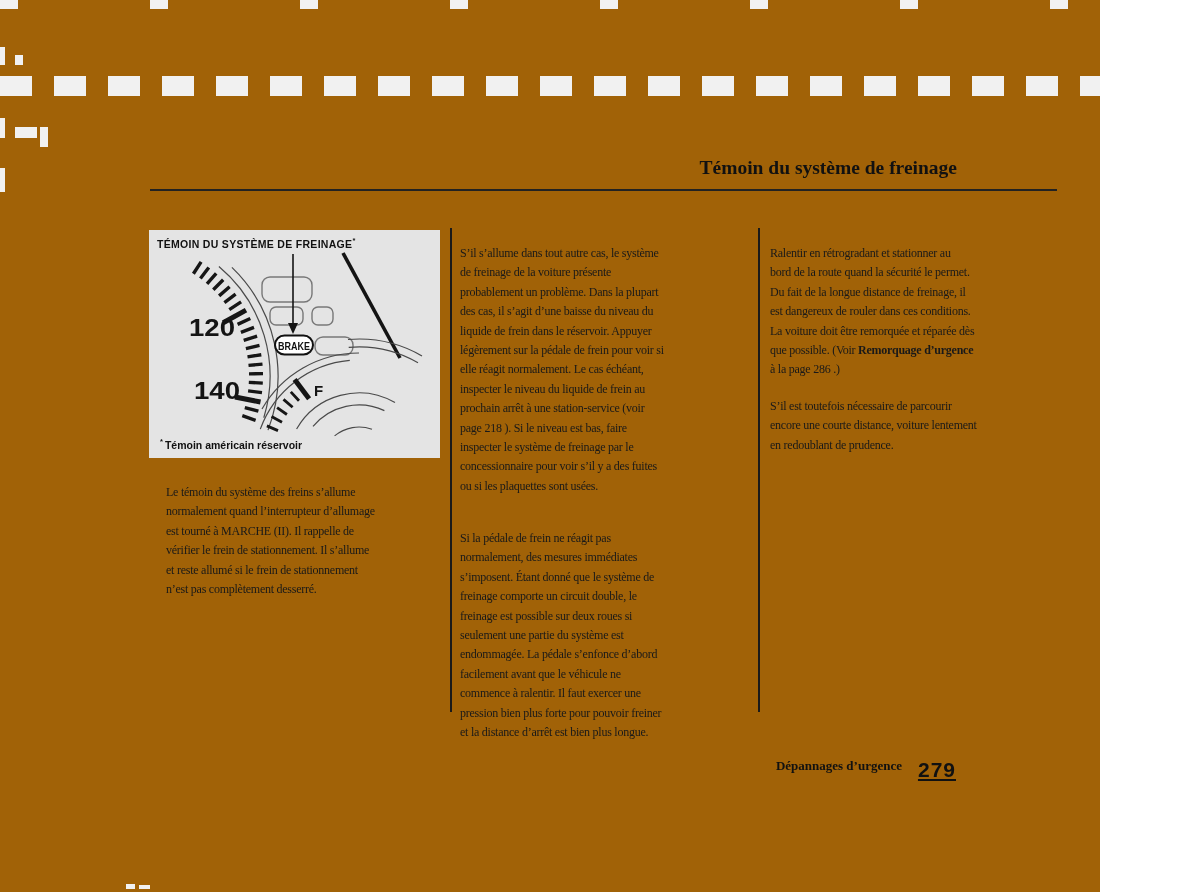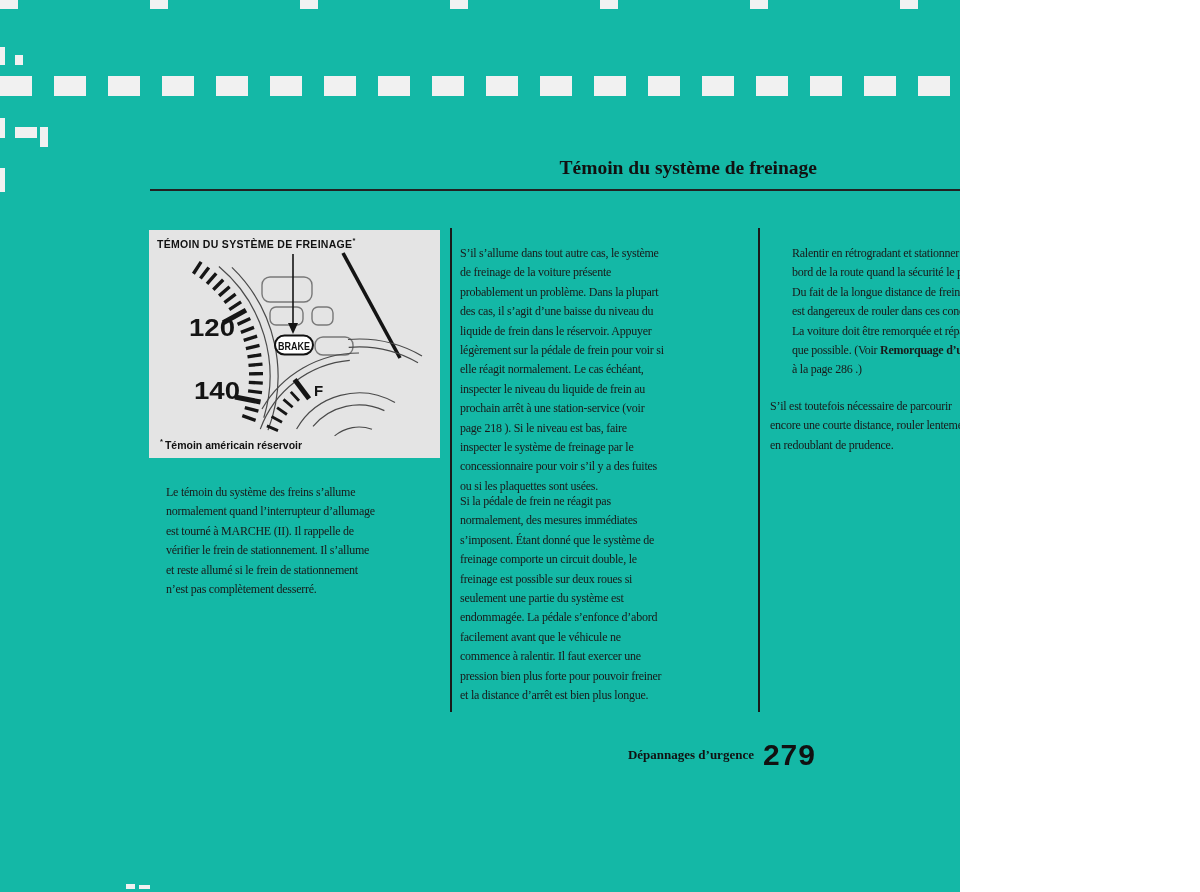--- a/index.html
+++ b/index.html
@@ -1,16 +1,16 @@
 <!DOCTYPE html>
 <html><head>
 <meta charset="utf-8">
 <style>
   html,body{margin:0;padding:0;background:#fff;}
-  .page{position:relative;width:960px;height:892px;background:#14b8a6;overflow:hidden;
+  .page{position:relative;width:1100px;height:892px;background:#a16207;overflow:hidden;
         font-family:"Liberation Serif",serif;color:#191919;}
 
   
   .top-band{position:absolute;left:0;top:0;width:1200px;height:9px;
     background:repeating-linear-gradient(90deg,#f2f2f2 0 18px,transparent 18px 150px);}
   .dash-band{position:absolute;left:0;top:76px;width:1200px;height:20px;
     background:repeating-linear-gradient(90deg,#f1f1f1 0 32px,transparent 32px 54px);}
   .artifact{position:absolute;background:#f1f1f1;}
 
   .page-title{position:absolute;right:143px;top:157px;font-weight:bold;font-size:19.5px;
@@ -24,33 +24,33 @@
     letter-spacing:.3px;color:#111;}
   .fig-caption sup{font-size:7.5px;}
   .fig-footnote{position:absolute;left:11px;top:207px;font-family:"Liberation Sans",sans-serif;
     font-weight:bold;font-size:10.5px;color:#111;}
   .fig-footnote sup{font-size:7.5px;margin-right:2px;}
 
   .body-para{position:absolute;white-space:pre;font-size:12px;line-height:19.4px;
     letter-spacing:-0.25px;color:#191919;}
   .col1-para{left:166px;top:471px;}
   .col2-para1{left:460px;top:232px;}
-  .col2-para2{left:460px;top:484px;margin-top:8px;}
-  .col3-para1{left:770px;top:232px;margin-left:22px;}
+  .col2-para2{left:460px;top:521px;margin-top:8px;}
+  .col3-para1{left:770px;top:232px;}
   .col3-para2{left:770px;top:385px;}
   .body-para b{font-weight:bold;font-family:Liberation Serif, serif;}
 
   .divider{position:absolute;top:228px;width:2px;height:484px;background:#1a1a1a;}
   .divider-left{left:450px;}
   .divider-right{left:758px;}
 
-  .footer{position:absolute;right:144px;top:738px;display:flex;align-items:center;gap:9px;}
+  .footer{position:absolute;right:144px;top:758px;display:flex;align-items:flex-start;gap:16px;}
   .footer-label{font-weight:bold;font-size:13px;color:#111;}
-  .page-number{font-family:"Liberation Sans",sans-serif;font-weight:bold;font-size:30px;
-    letter-spacing:1px;color:#111;}
+  .page-number{font-family:"Liberation Sans",sans-serif;font-weight:bold;font-size:21px;
+    letter-spacing:1px;color:#111;text-decoration:underline;}
 
   .svg-num{font-family:"Liberation Sans",sans-serif;font-weight:bold;font-size:23px;fill:#141414;}
   .svg-f{font-family:"Liberation Sans",sans-serif;font-weight:bold;font-size:15px;fill:#141414;}
   .svg-brake{font-family:"Liberation Sans",sans-serif;font-weight:bold;font-size:10px;fill:#111;}
 </style>
 </head>
 <body>
 
 <div class="page">
 
@@ -144,21 +144,21 @@
 et la distance d’arrêt est bien plus longue.</p>
 
   <p class="body-para col3-para1"><span>Ralentir en rétrogradant et stationner au
 bord de la route quand la sécurité le permet.
 Du fait de la longue distance de freinage, il
 est dangereux de rouler dans ces conditions.
 La voiture doit être remorquée et réparée dès
 que possible. (Voir </span><b>Remorquage d’urgence</b><span>
 à la page 286 .)</span></p>
   <p class="body-para col3-para2">S’il est toutefois nécessaire de parcourir
-encore une courte distance, rouler lentement
+encore une courte distance, voiture lentement
 en redoublant de prudence.</p>
 
   <div class="footer">
     <span class="footer-label">Dépannages d’urgence</span>
     <span class="page-number">279</span>
   </div>
 
 </div>
 
 </body></html>

